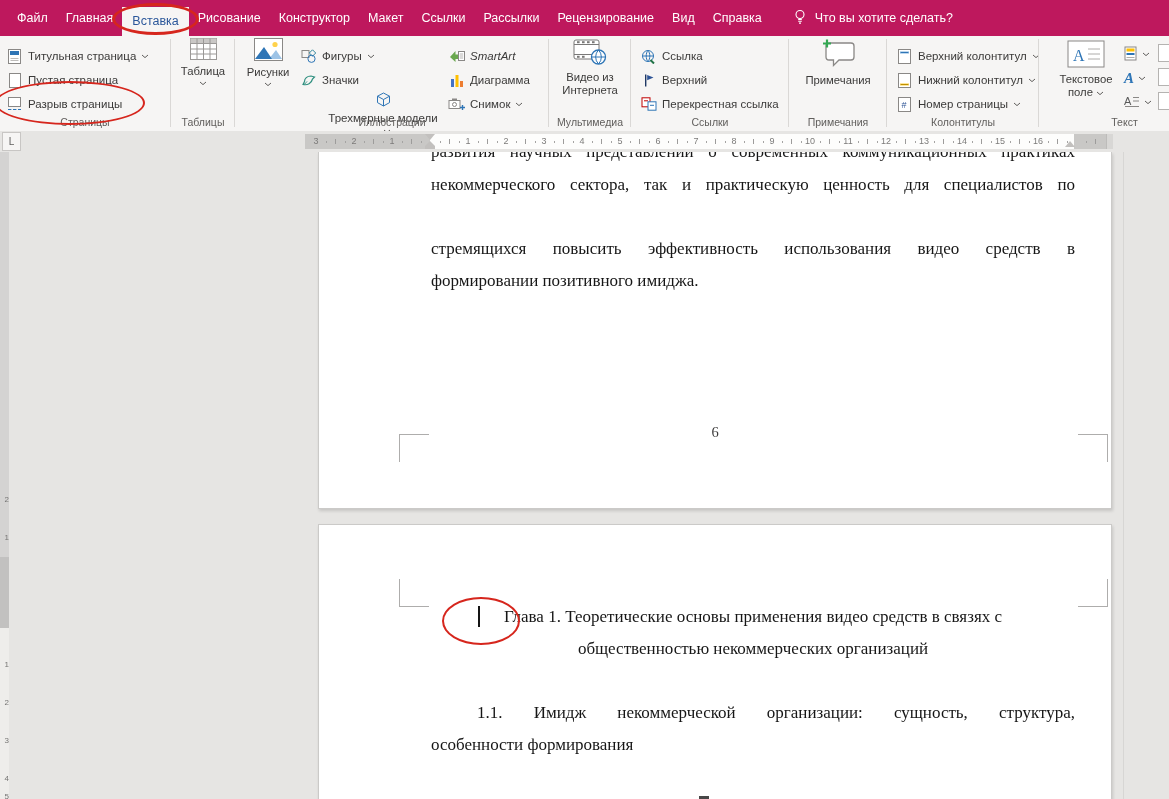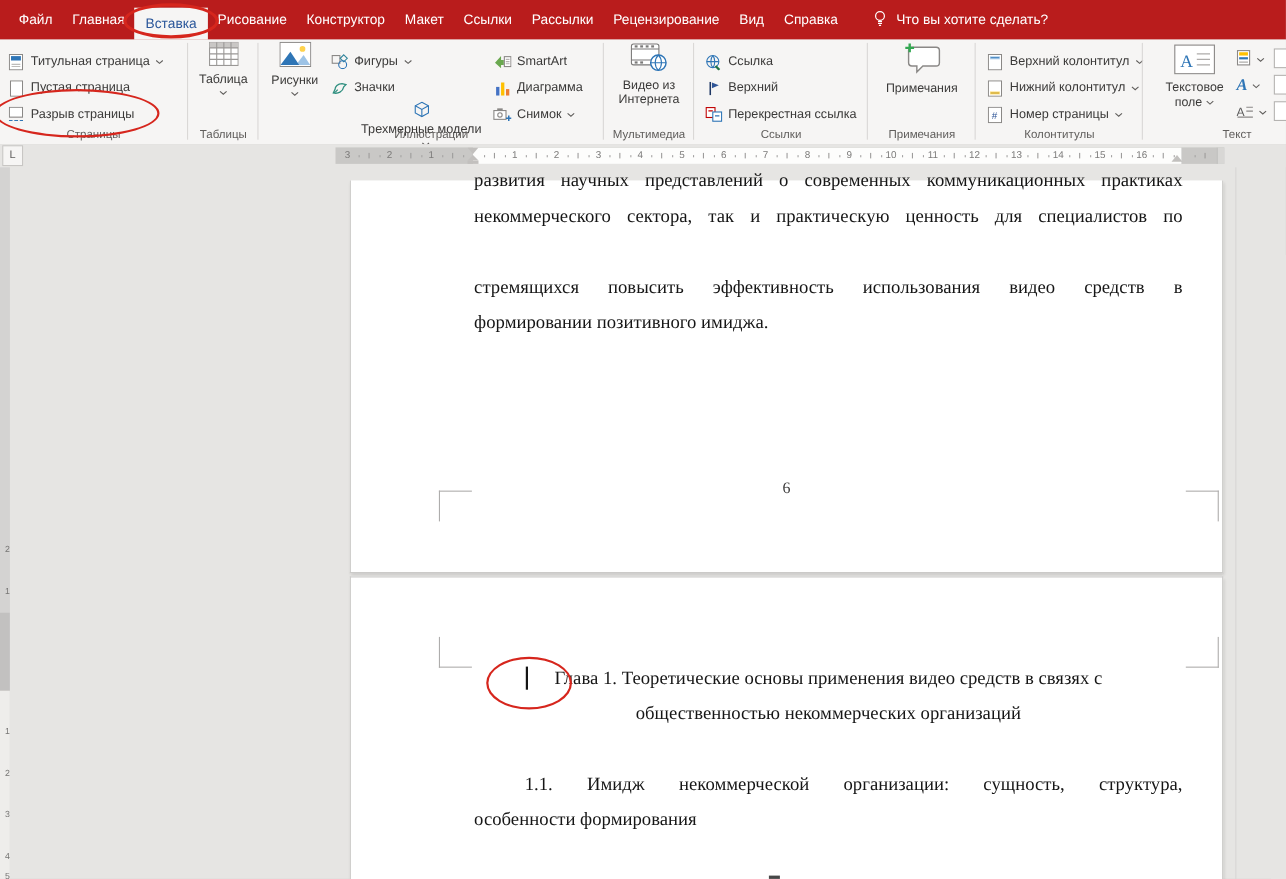--- a/index.html
+++ b/index.html
@@ -1,20 +1,20 @@
 <!DOCTYPE html>
 <html><head>
 <meta charset="utf-8">
 <style>
   html,body{margin:0;padding:0;background:#bfbfbf;}
   #app{position:relative;width:1169px;height:799px;overflow:hidden;
        font-family:"Liberation Sans",sans-serif;background:#e6e5e3;
        -webkit-font-smoothing:antialiased;}
   
-  .titlebar{position:absolute;left:0;top:0;width:1169px;height:36px;background:#b91c1c;
+  .titlebar{position:absolute;left:0;top:0;width:1169px;height:36px;background:#be185d;
             display:flex;align-items:stretch;color:#fff;font-size:12.5px;}
   .tab{line-height:36px;padding:0 9px;white-space:nowrap;cursor:default;}
   .tab:first-child{margin-left:8px;}
   .tab.active{position:relative;margin-top:7px;line-height:29px;padding:0 10px;
               background:#f6f5f4;color:#2b579a;}
   .tellme{display:flex;align-items:center;gap:8px;margin-left:22px;font-size:12.5px;white-space:nowrap;}
   
   .ribbon{position:absolute;left:0;top:36px;width:1169px;height:95px;background:#f6f5f4;
           border-bottom:1px solid #d2d0ce;font-size:11.5px;color:#3b3a39;}
   .grp{position:absolute;top:0;height:95px;}
@@ -39,21 +39,21 @@
   .rtick{position:absolute;top:5px;width:1px;height:5px;background:#9d9c9b;}
   .rdot{position:absolute;top:7px;width:1px;height:2px;background:#a5a4a3;}
   .tri{position:absolute;width:0;height:0;}
   .rulerend{position:absolute;left:801px;top:0;width:12px;height:15px;background:#d8d7d5;border-left:1px solid #bdbcba;}
   .vruler{position:absolute;left:0;top:152px;width:9px;height:647px;background:#d8d7d6;z-index:5;overflow:hidden;}
   .vband{position:absolute;left:0;width:9px;}
   .vnum{position:absolute;right:0;width:11px;text-align:right;font-size:8px;color:#767574;}
   
   .page{position:absolute;left:318px;width:792px;background:#fff;
         border:1px solid #cbcac8;box-shadow:1px 2px 3px rgba(0,0,0,.14);}
-  .page1{top:152px;height:356px;border-top:none;margin-top:12px;}
+  .page1{top:152px;height:356px;border-top:none;}
   .page2{top:524px;height:276px;border-bottom:none;}
   .dline{position:absolute;left:112px;width:644px;font-family:"Liberation Serif",serif;
          font-size:17px;line-height:32px;color:#161616;white-space:nowrap;}
   .just{white-space:normal;text-align:justify;text-align-last:justify;}
   .ctr{text-align:center;}
   .mark{position:absolute;width:29px;height:27px;}
   .mark.tl{border-top:1px solid #aeadac;border-left:1px solid #aeadac;}
   .mark.tr{border-top:1px solid #aeadac;border-right:1px solid #aeadac;}
   .mark.bl{border-bottom:1px solid #aeadac;border-left:1px solid #aeadac;}
   .mark.br{border-bottom:1px solid #aeadac;border-right:1px solid #aeadac;}
@@ -198,21 +198,21 @@
           <svg width="15" height="15">
               <path d="M7.5 1l6 3.2v6.4l-6 3.4-6-3.4V4.2z" fill="none" stroke="#2e75b6"></path>
               <path d="M1.5 4.2l6 3.3 6-3.3M7.5 7.5V14" fill="none" stroke="#2e75b6"></path>
             </svg>
         </span>
         <span>Трехмерные модели</span>
         <svg class="chv" style="margin-left:8px;" width="8" height="5" viewBox="0 0 8 5">
             <path d="M1 1l3 2.6L7 1" fill="none" stroke="#605e5c"></path>
           </svg>
       </div>
-      <div class="srow" style="left:212px;top:8px;padding-left:0;">
+      <div class="srow" style="left:212px;top:8px;padding-left:0;font-style:italic;">
         <span class="ic">
           <svg width="16" height="14">
               <path d="M1 8l5.5-6v3.5H9V10H6.5v3z" fill="#6aa84f"></path>
               <rect x="9.5" y="2.5" width="6" height="9" fill="#fff" stroke="#8a8886"></rect>
               <path d="M10.8 5h3.4M10.8 7h3.4M10.8 9h3.4" stroke="#b5b3b1"></path>
             </svg>
         </span>
         <span>SmartArt</span>
       </div>
       <div class="srow" style="left:212px;top:32px;padding-left:0;">

